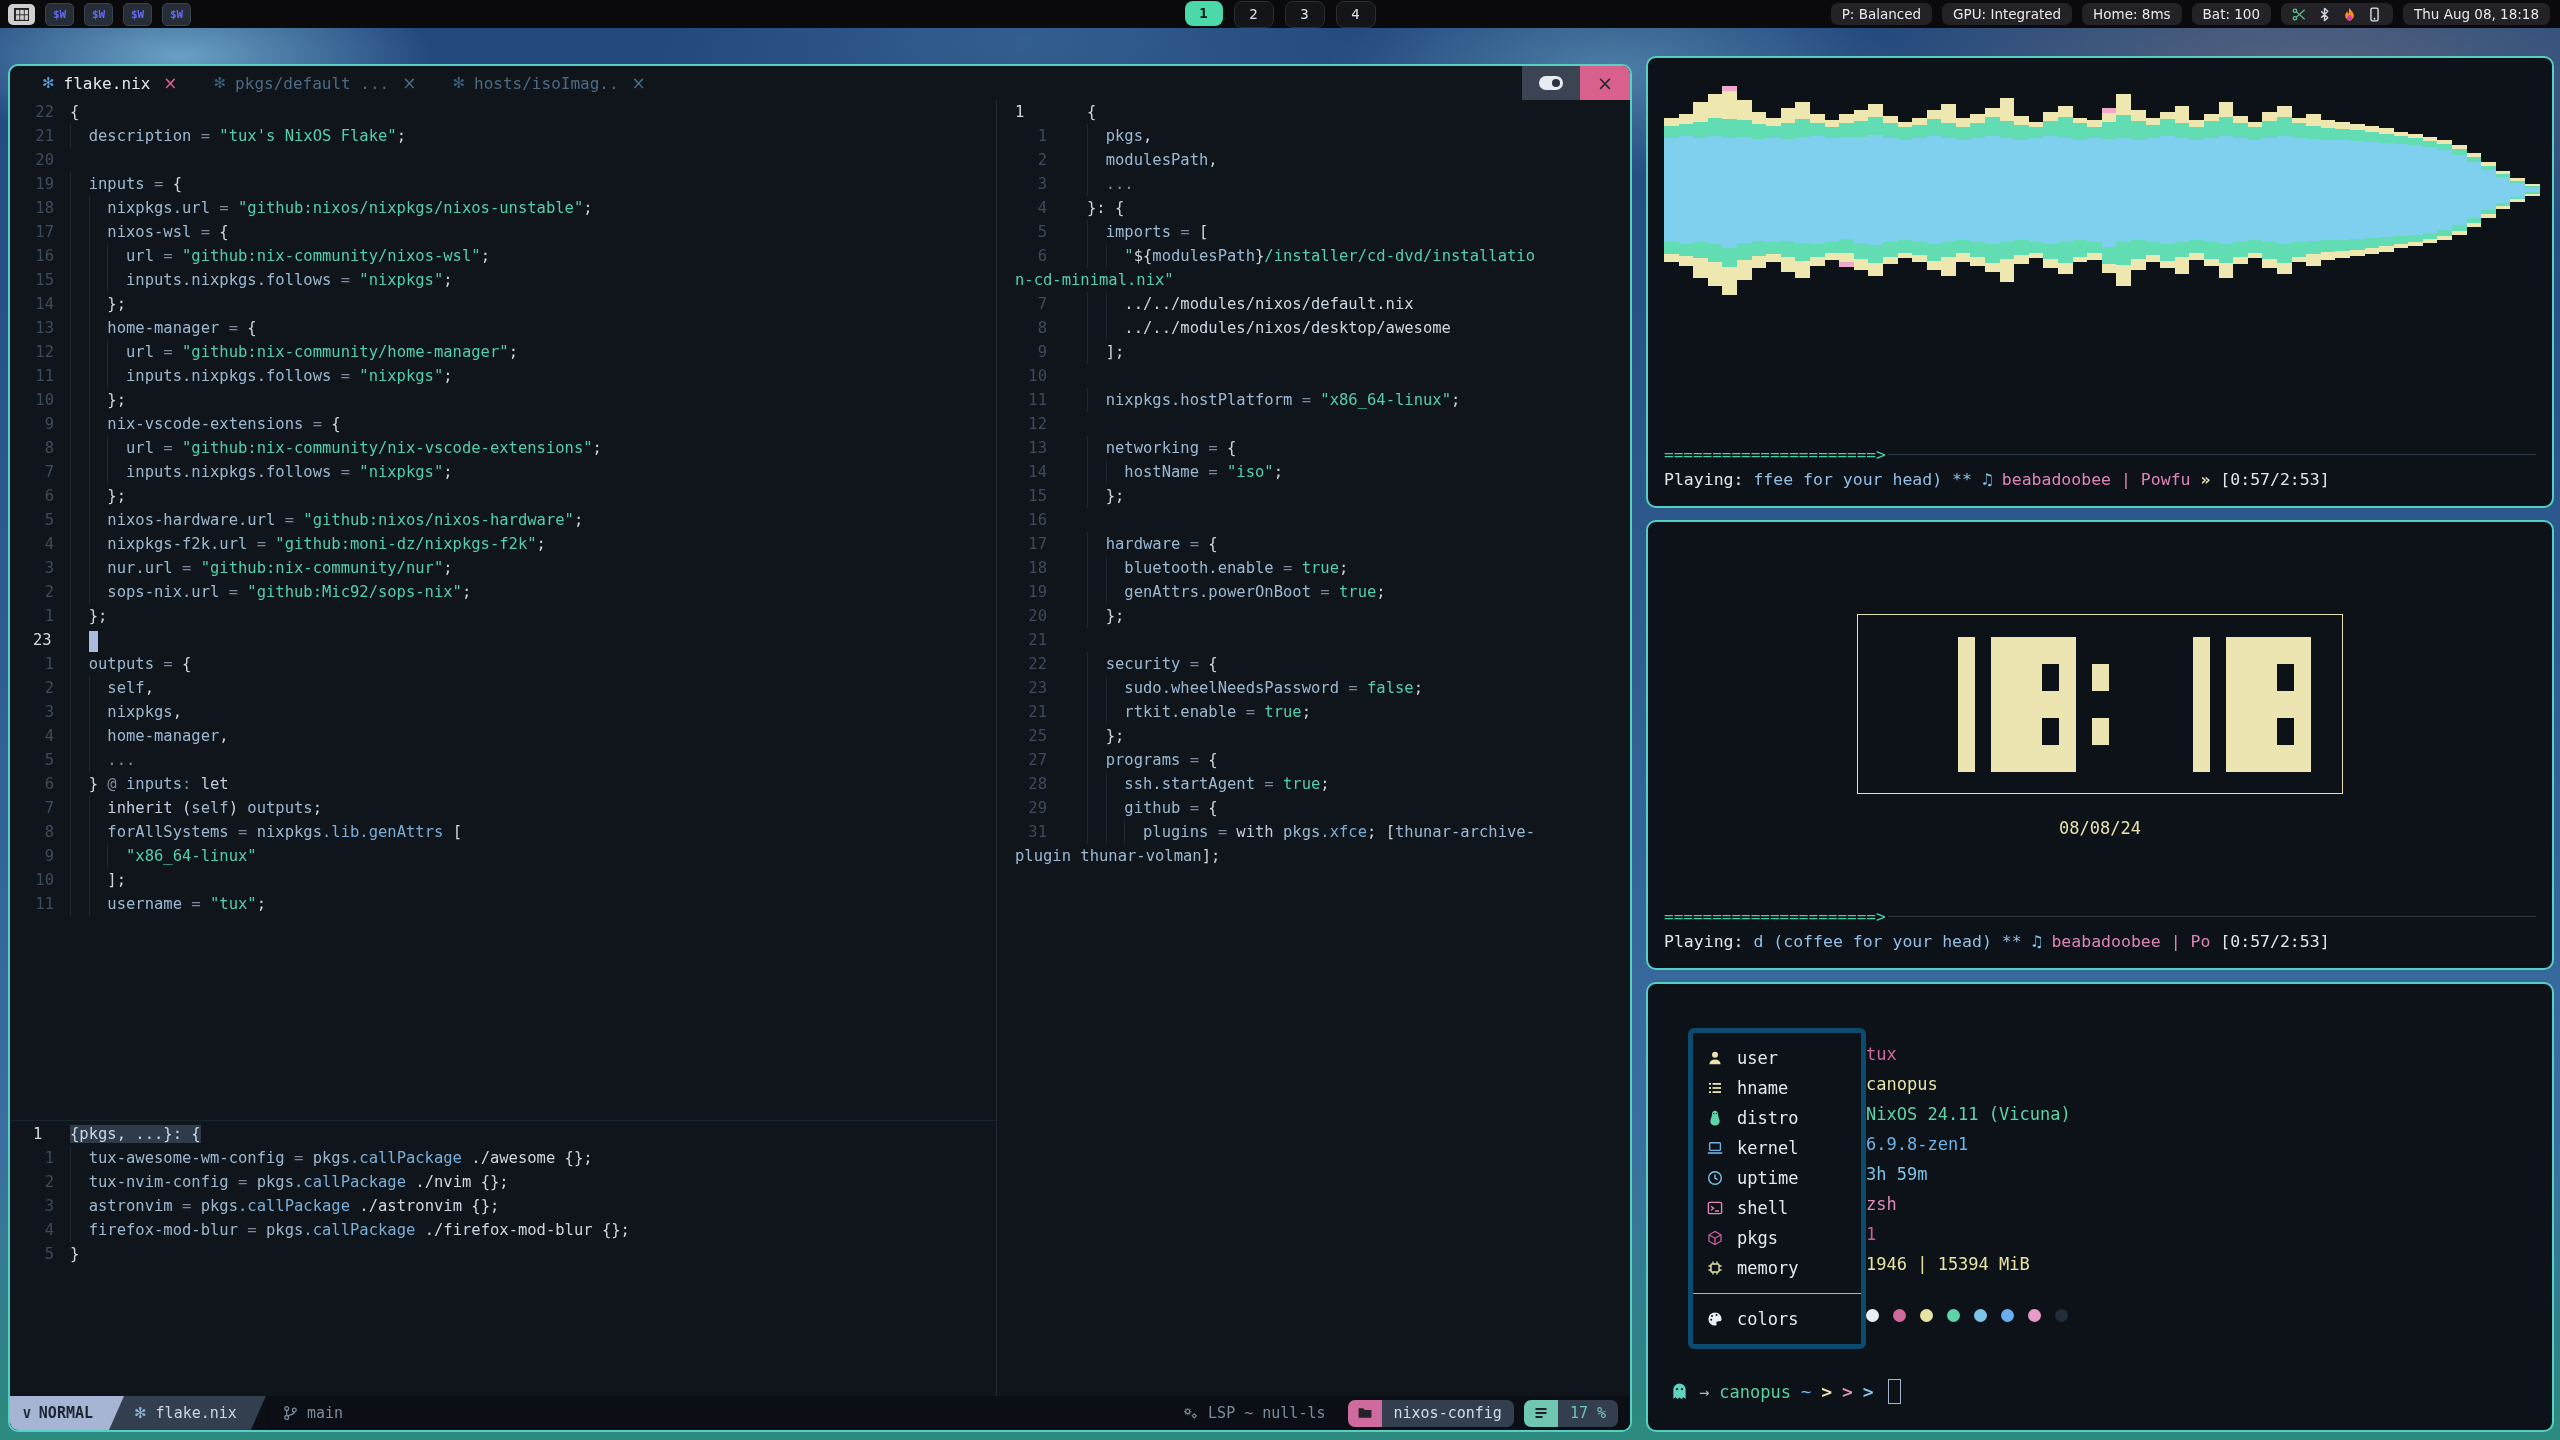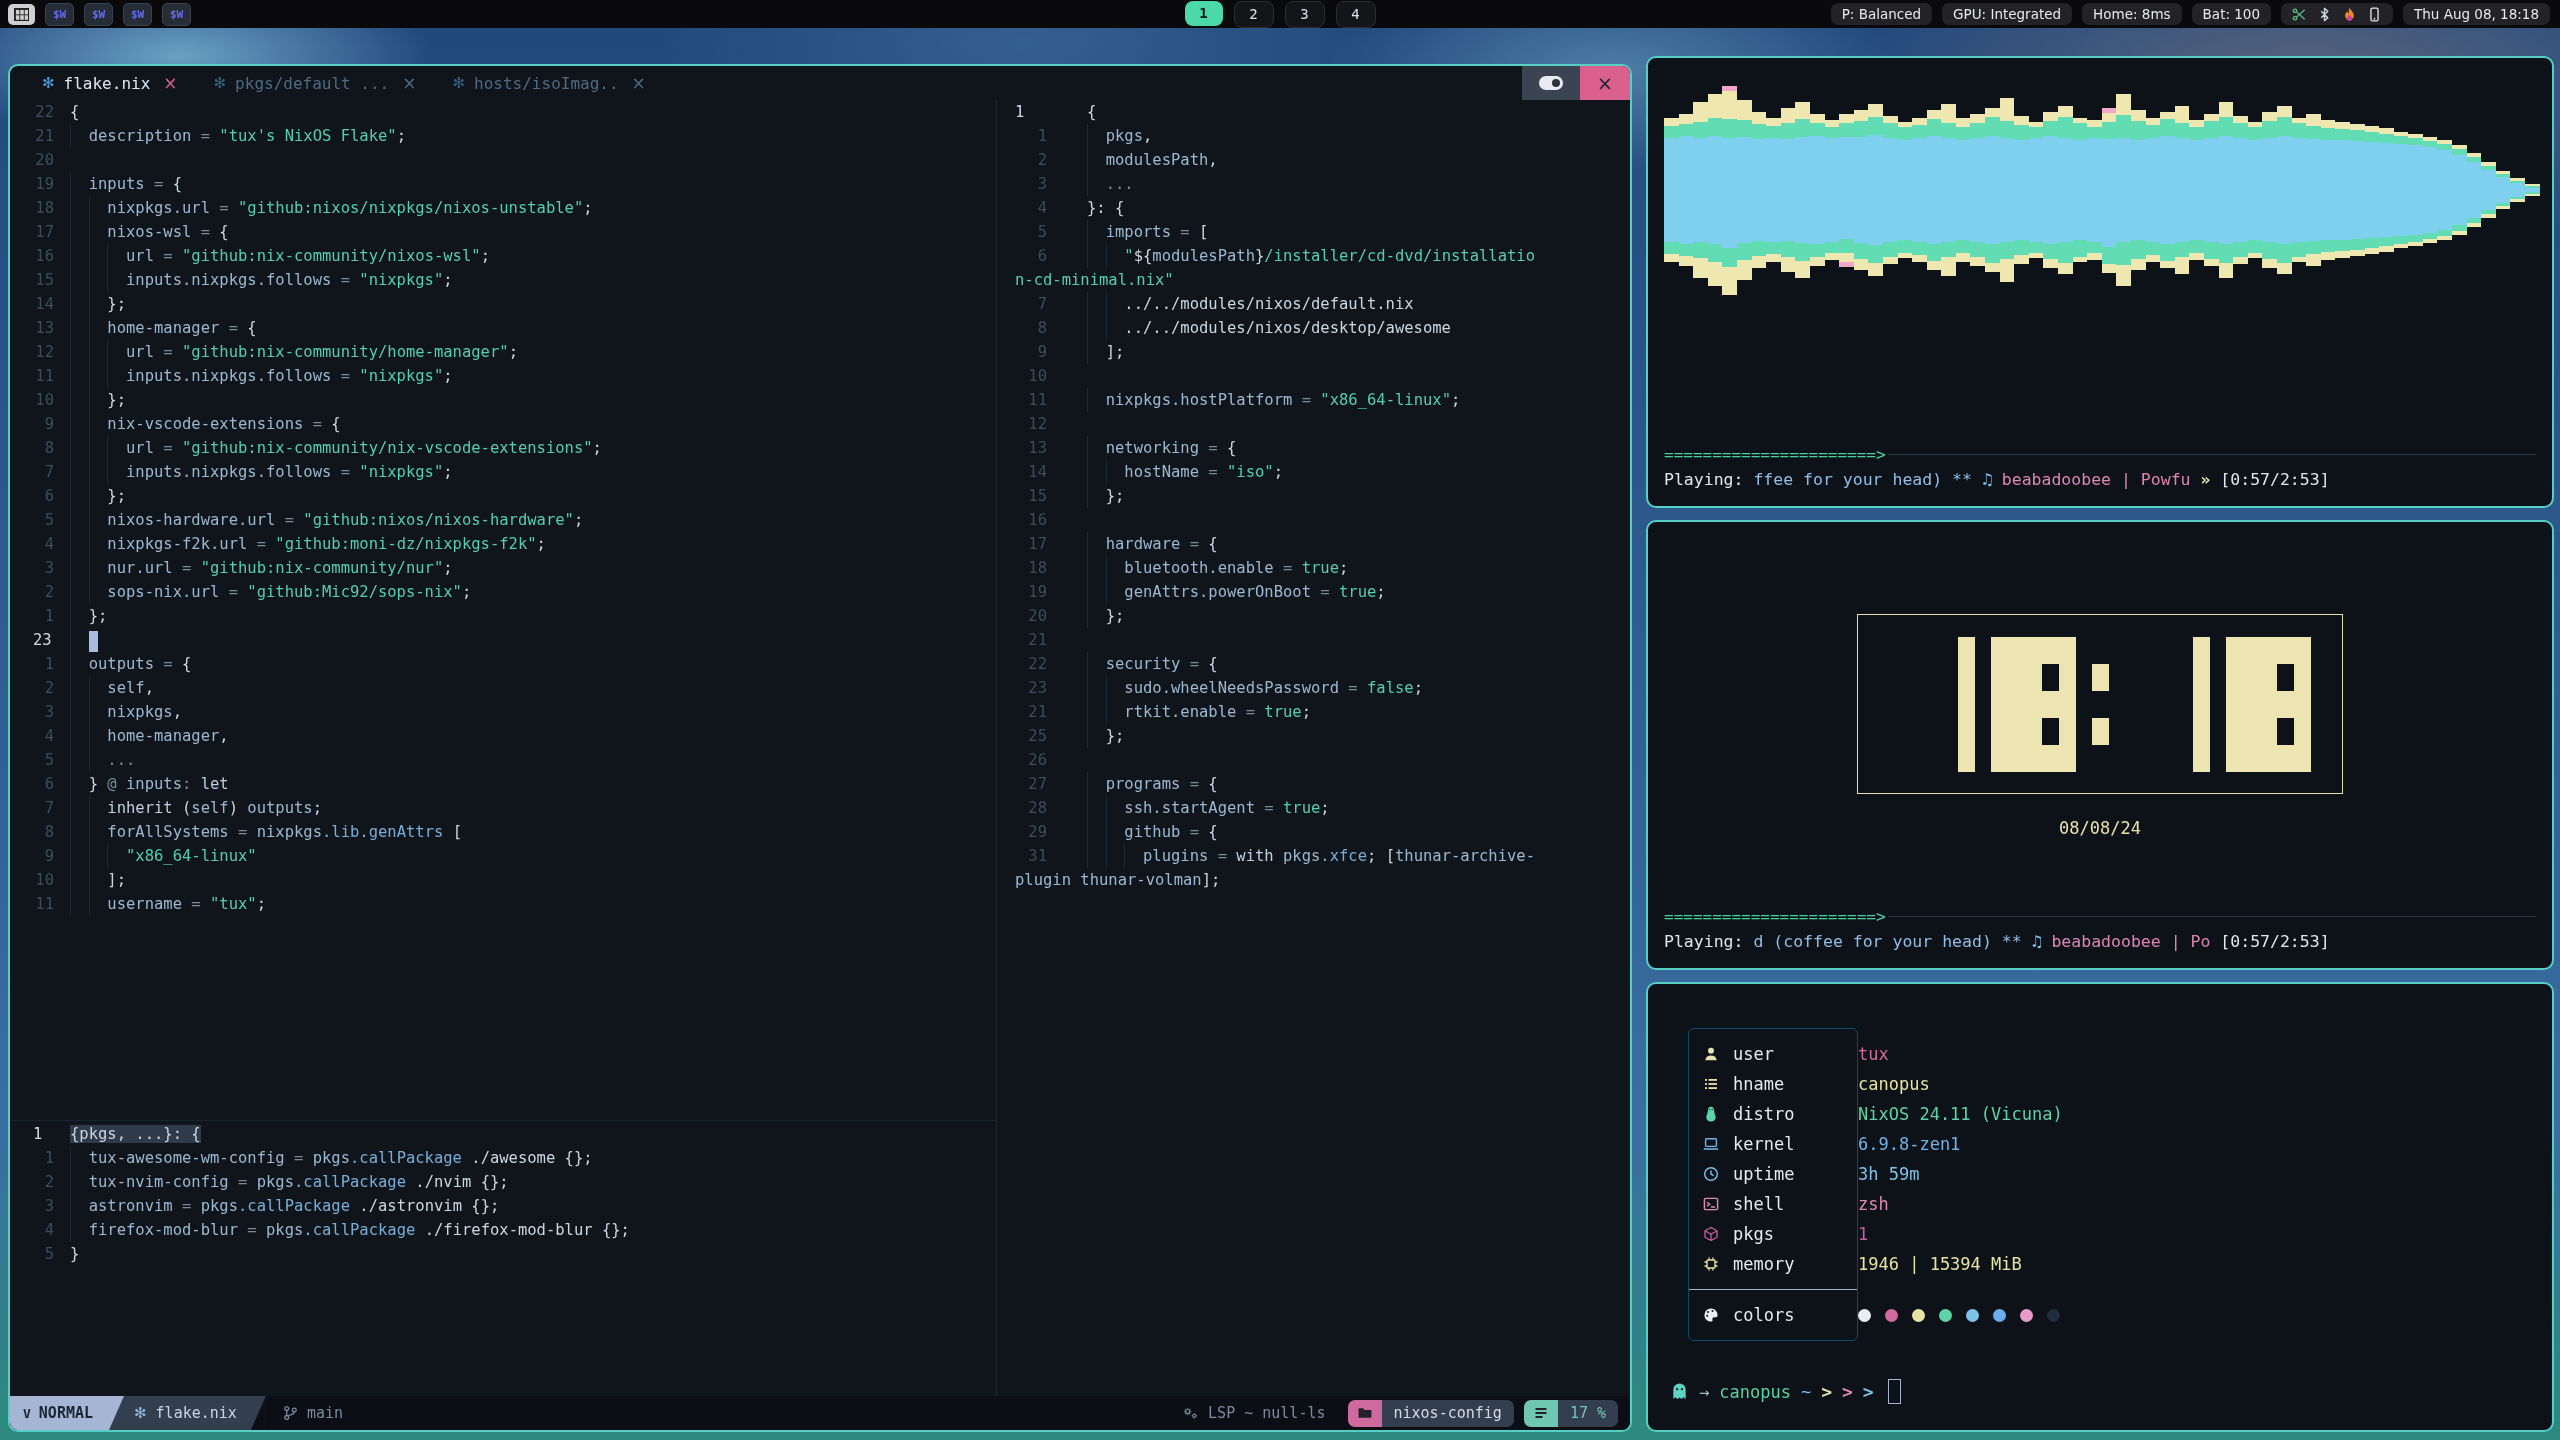--- a/index.html
+++ b/index.html
@@ -102,21 +102,21 @@
   .lbl{color:#dfe7ee}.song{color:#93bfe6}.note{color:#7ec3e8}.artist{color:#df85b6}.chev{color:#e9e2ae;font-weight:bold}.time{color:#dfe7ee}
   
   .clockbox{margin:92px auto 0 auto;width:484px;height:178px;border:1px solid #e9e2ae;display:flex;align-items:center;justify-content:center;}
   .clock-digits{display:flex;gap:16px;align-items:flex-start;}
   .glyph{display:grid;}
   .cell{width:17px;height:27px;}
   .cell.on{background:#ece5b2;}
   .clockdate{text-align:center;margin-top:24px;color:#e9e2ae;font-size:17px;}
   
   .fetch{display:flex;margin:44px 0 0 24px;font-size:17px;}
-  .fetch-box{width:168px;border:1px solid #0c4a6e;border-radius:6px;padding:10px 0;}
+  .fetch-box{width:168px;border:5px solid #0c4a6e;border-radius:6px;padding:10px 0;}
   .frow{height:30px;display:flex;align-items:center;padding:0 14px;gap:14px;}
   .frow svg{width:16px;height:16px;flex:none;display:block;}
   .flabel{color:#e3eaf0;}
   .fdivider{height:1px;background:#a8b2bc;margin:10px 0;}
   .fvals{padding-top:11px;}
   .fval{height:30px;display:flex;align-items:center;white-space:pre;}
   .dotrow{height:30px;display:flex;align-items:center;gap:14px;margin-top:21px;}
   .dot{width:13px;height:13px;border-radius:50%;}
   .promptline{margin-top:auto;display:flex;align-items:center;gap:10px;font-size:17px;padding:0 0 12px 6px;white-space:pre;}
   .promptline svg{width:19px;height:19px;display:block;}
@@ -280,21 +280,20 @@
           <div class="crow"><span class="lnum">16</span><span class="ltxt"></span></div>
           <div class="crow"><span class="lnum">17</span><span class="ltxt"><span class="i">  hardware </span><span class="o">= </span><span class="p">{</span></span><div class="guide" style="left: 90px;"></div></div>
           <div class="crow"><span class="lnum">18</span><span class="ltxt"><span class="i">    bluetooth.enable </span><span class="o">= </span><span class="s">true</span><span class="p">;</span></span><div class="guide" style="left: 90px;"></div><div class="guide" style="left: 108.6px;"></div></div>
           <div class="crow"><span class="lnum">19</span><span class="ltxt"><span class="i">    genAttrs.powerOnBoot </span><span class="o">= </span><span class="s">true</span><span class="p">;</span></span><div class="guide" style="left: 90px;"></div><div class="guide" style="left: 108.6px;"></div></div>
           <div class="crow"><span class="lnum">20</span><span class="ltxt"><span class="p">  };</span></span><div class="guide" style="left: 90px;"></div></div>
           <div class="crow"><span class="lnum">21</span><span class="ltxt"></span></div>
           <div class="crow"><span class="lnum">22</span><span class="ltxt"><span class="i">  security </span><span class="o">= </span><span class="p">{</span></span><div class="guide" style="left: 90px;"></div></div>
           <div class="crow"><span class="lnum">23</span><span class="ltxt"><span class="i">    sudo.wheelNeedsPassword </span><span class="o">= </span><span class="s">false</span><span class="p">;</span></span><div class="guide" style="left: 90px;"></div><div class="guide" style="left: 108.6px;"></div></div>
           <div class="crow"><span class="lnum">21</span><span class="ltxt"><span class="i">    rtkit.enable </span><span class="o">= </span><span class="s">true</span><span class="p">;</span></span><div class="guide" style="left: 90px;"></div><div class="guide" style="left: 108.6px;"></div></div>
           <div class="crow"><span class="lnum">25</span><span class="ltxt"><span class="p">  };</span></span><div class="guide" style="left: 90px;"></div></div>
-          <div class="crow"><span class="lnum">26</span><span class="ltxt"></span></div>
           <div class="crow"><span class="lnum">27</span><span class="ltxt"><span class="i">  programs </span><span class="o">= </span><span class="p">{</span></span><div class="guide" style="left: 90px;"></div></div>
           <div class="crow"><span class="lnum">28</span><span class="ltxt"><span class="i">    ssh.startAgent </span><span class="o">= </span><span class="s">true</span><span class="p">;</span></span><div class="guide" style="left: 90px;"></div><div class="guide" style="left: 108.6px;"></div></div>
           <div class="crow"><span class="lnum">29</span><span class="ltxt"><span class="i">    github </span><span class="o">= </span><span class="p">{</span></span><div class="guide" style="left: 90px;"></div><div class="guide" style="left: 108.6px;"></div></div>
           <div class="crow"><span class="lnum">31</span><span class="ltxt"><span class="i">      plugins </span><span class="o">= </span><span class="k">with </span><span class="i">pkgs</span><span class="f">.xfce</span><span class="p">; [</span><span class="i">thunar-archive-</span></span><div class="guide" style="left: 90px;"></div><div class="guide" style="left: 108.6px;"></div><div class="guide" style="left: 127.2px;"></div></div>
           <div class="crow wrap"><span class="lnum"></span><span class="ltxt"><span class="i">plugin thunar-volman</span><span class="p">];</span></span></div>
         </div>
     </div>
     <div class="statusline">
       <div class="sl-mode">
         <span class="vim-ico">V</span>

